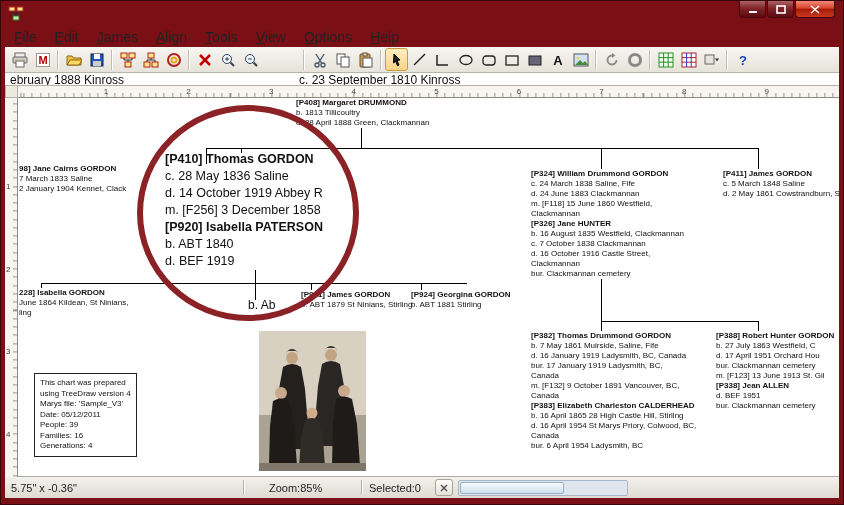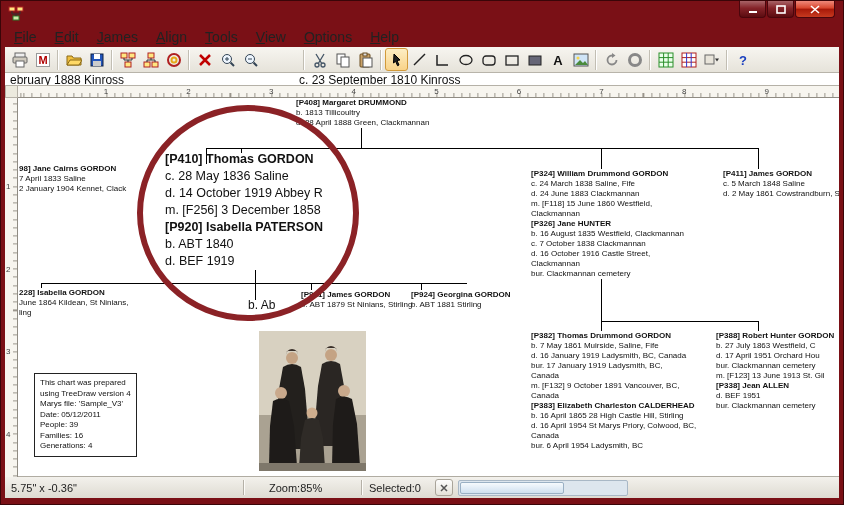--- a/index.html
+++ b/index.html
@@ -401,21 +401,21 @@
         <div class="cline" style="left: 306px; top: 210px; width: 1px; height: 7px;"></div>
         <div class="cline" style="left: 416px; top: 210px; width: 1px; height: 7px;"></div>
         <div class="cline" style="left: 596px; top: 206px; width: 1px; height: 52px;"></div>
         <div class="cline" style="left: 596px; top: 248px; width: 157px; height: 1px;"></div>
         <div class="cline" style="left: 753px; top: 248px; width: 1px; height: 10px;"></div>
         <div class="frag" style="left: 5px; top: 2px;">ebruary 1888 Kinross</div>
         <div class="frag" style="left: 294px; top: 2px;">c. 23 September 1810 Kinross</div>
         <div class="frag" style="left: 243px; top: 227px;">b. Ab</div>
         <div class="pbox" style="left: 14px; top: 91px;">
           <div class="pline b">98] Jane Cairns GORDON</div>
-          <div class="pline">7 April 1833 Saline</div>
+          <div class="pline">7 March 1833 Saline</div>
           <div class="pline">2 January 1904 Kennet, Clack</div>
         </div>
         <div class="pbox" style="left: 291px; top: 25px;">
           <div class="pline b">[P408] Margaret DRUMMOND</div>
           <div class="pline">b. 1813 Tillicoultry</div>
           <div class="pline">d. 28 April 1888 Green, Clackmannan</div>
         </div>
         <div class="pbox large" style="left: 160px; top: 78px;">
           <div class="pline b">[P410] Thomas GORDON</div>
           <div class="pline">c. 28 May 1836 Saline</div>

